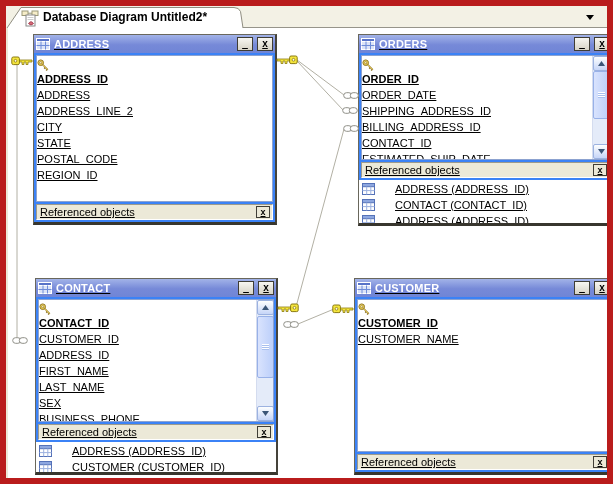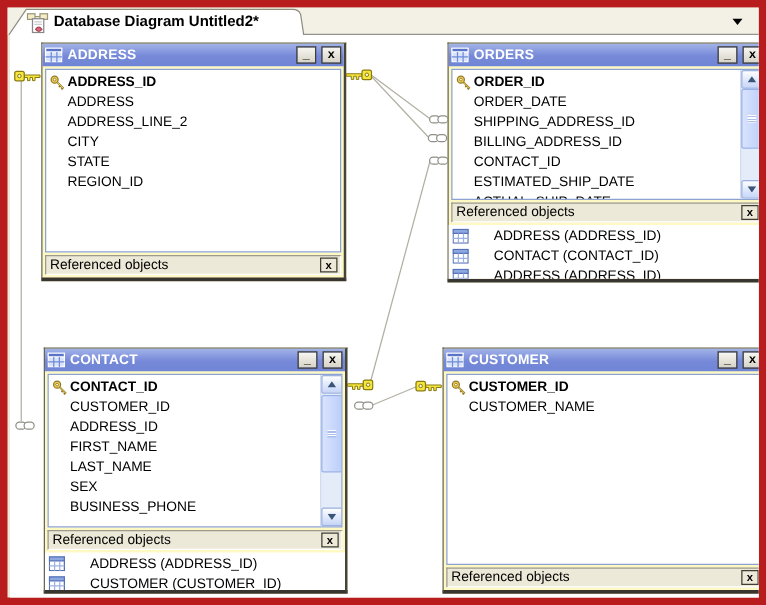--- a/index.html
+++ b/index.html
@@ -17,31 +17,31 @@
   .tab-label{position:absolute;left:37px;top:4px;font-size:12px;font-weight:bold;white-space:nowrap;}
   .tab-dd{position:absolute;left:579px;top:7px;width:10px;height:8px;}
   .tab-ovf{position:absolute;left:603px;top:2px;}
   
   .canvas{position:absolute;left:2px;top:22px;width:607px;height:454px;background:#fff;z-index:0;}
   .overlay{position:absolute;left:0;top:0;z-index:1;pointer-events:none;}
   .overlay line{stroke:#b2b0a4;stroke-width:1;}
   .cicon{position:absolute;z-index:3;}
   .flip{transform:scaleX(-1);}
   
-  .twin{position:absolute;z-index:2;background:#fef9c3;display:flex;flex-direction:column;
-    border:1px solid #69675c;border-right:2px solid #45433a;border-bottom:3px solid #38362e;}
+  .twin{position:absolute;z-index:2;background:#3b82f6;display:flex;flex-direction:column;
+    border:1px solid #69675c;border-right:2px solid #45433a;border-bottom:3px solid #38362e;text-decoration:underline;}
   .ttl{flex:0 0 18px;height:18px;background:linear-gradient(180deg,#a2b3e8 0%,#7689d8 55%,#7085d6 100%);
     display:flex;align-items:center;gap:4px;padding:0 2px;}
   .ttl-label{flex:1;color:#fff;font-weight:bold;font-size:11px;letter-spacing:.2px;}
   .wbtn{width:16px;height:14px;background:linear-gradient(180deg,#f7f6f1,#d7d3c6);
     border:1px solid #3f3d35;display:flex;align-items:center;justify-content:center;
     font-size:10px;font-weight:bold;line-height:1;color:#000;padding:0;}
   .wbtn.min{align-items:flex-end;padding-bottom:1px;}
   .fields{position:relative;margin:2px 2px 0 2px;border:1px solid #8ca2d0;background:#fff;overflow:hidden;}
-  .frow{height:16px;display:flex;align-items:flex-end;font-size:11px;white-space:nowrap;}
+  .frow{height:16px;display:flex;align-items:flex-start;font-size:11px;white-space:nowrap;flex-direction:column;}
   .kcell{flex:0 0 17px;display:flex;justify-content:center;align-items:center;}
   .frow.pk .fname{font-weight:bold;}
   .refhdr{flex:0 0 16px;margin:2px;background:#ece9d8;border:1px solid;
     border-color:#9c9a8d #ffffff #ffffff #9c9a8d;display:flex;align-items:center;
     font-size:11px;padding:0 2px 0 3px;justify-content:space-between;}
   .refhdr .rlabel{flex:1;}
   .rclose{width:14px;height:12px;background:#ece9d8;border:1px solid #403e36;
     font-size:9px;font-weight:bold;line-height:1;display:flex;align-items:center;justify-content:center;padding:0;}
   .refrows{flex:1;background:#fff;overflow:hidden;padding-top:1px;}
   .rrow{height:16px;display:flex;align-items:center;gap:20px;font-size:11px;padding-left:3px;white-space:nowrap;}
@@ -177,20 +177,24 @@
         <div class="frow">
           <span class="kcell"></span>
           <span class="fname">CITY</span>
         </div>
         <div class="frow">
           <span class="kcell"></span>
           <span class="fname">STATE</span>
         </div>
         <div class="frow">
           <span class="kcell"></span>
+          <span class="fname">POSTAL_CODE</span>
+        </div>
+        <div class="frow">
+          <span class="kcell"></span>
           <span class="fname">REGION_ID</span>
         </div>
       </div>
     <div class="refhdr">
       <span class="rlabel">Referenced objects</span>
       <button class="rclose">x</button>
     </div>
   </div>
 
   <div class="twin" id="win-orders">

